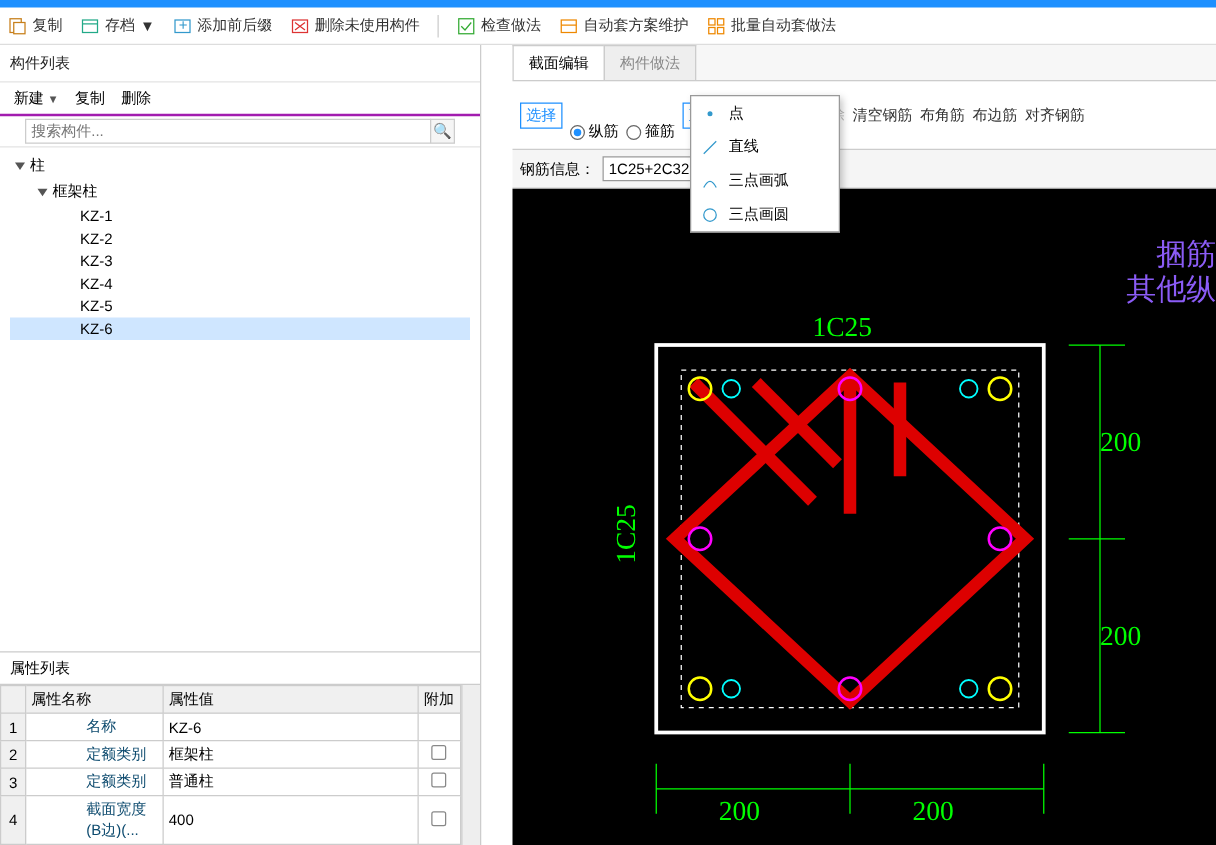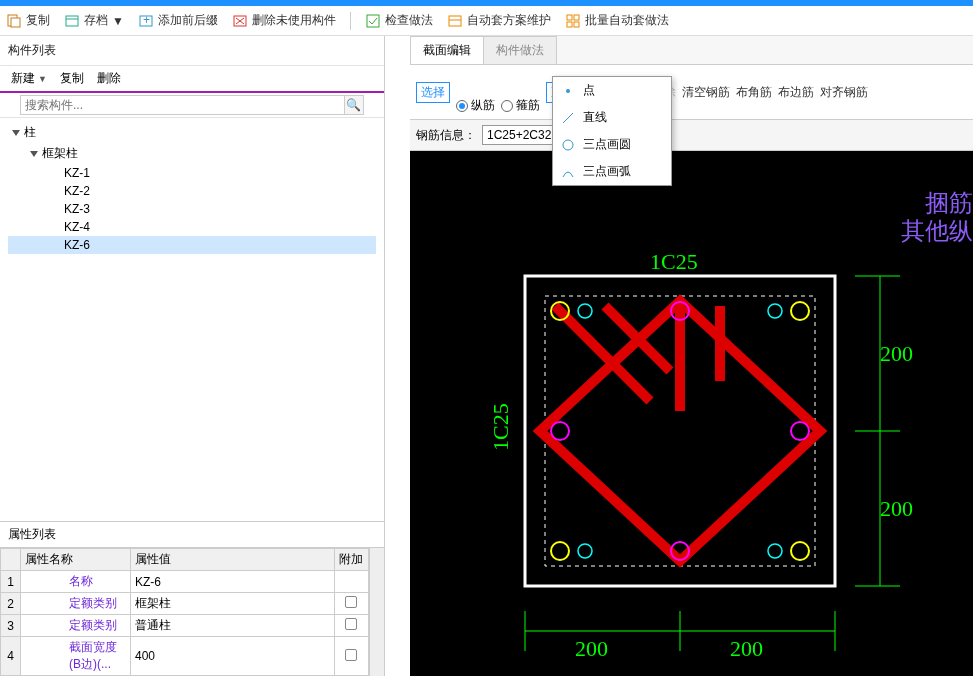--- a/index.html
+++ b/index.html
@@ -33,21 +33,21 @@
 .tree .tri { display:inline-block; width:0; height:0; border-left:4px solid transparent; border-right:4px solid transparent; border-top:6px solid #555; margin-right:4px; vertical-align:middle; }
 .tree .selected { background:#cfe6ff; }
 
 
 .prop-panel { border-top:1px solid #ccc; }
 .prop-header { padding:4px 8px; border-bottom:1px solid #ccc; }
 .prop-table { width:100%; border-collapse:collapse; }
 .prop-table th, .prop-table td { border:1px solid #ccc; padding:2px 4px; text-align:left; height:20px; }
 .prop-table th { background:#f0f0f0; font-weight:normal; }
 .prop-table .rownum { background:#f0f0f0; text-align:center; width:20px; }
-.prop-table .name { color:#6d28d9; width:110px;padding-left:48px; }
+.prop-table .name { color:#0c4a6e; width:110px;padding-left:48px; }
 .prop-table .attach { text-align:center; width:34px; }
 .chk { display:inline-block; width:12px; height:12px; border:1px solid #888; border-radius:2px; }
 .scrolly { width:16px; background:#eee; border-left:1px solid #ccc; }
 
 
 .rtabs { display:flex; border-bottom:1px solid #ccc; background:#f7f7f7; }
 .rtab { padding:5px 12px; border:1px solid #ccc; border-bottom:none; background:#fff; margin-right:-1px; cursor:pointer; }
 .rtab.inactive { background:#eee; color:#888; }
 
 .rtoolbar { display:flex; align-items:center; gap:6px; padding:5px 6px; border-bottom:1px solid #ccc; flex-wrap:nowrap; white-space:nowrap; }
@@ -166,20 +166,21 @@
       <input placeholder="搜索构件..." style="">
       <button><span>🔍</span></button>
     </div>
     <div class="tree">
       <div class="node node0"><span class="tri"></span><span>柱</span></div>
       <div class="node node1"><span class="tri"></span><span>框架柱</span></div>
       <div class="node node2"><span>KZ-1</span></div>
       <div class="node node2"><span>KZ-2</span></div>
       <div class="node node2"><span>KZ-3</span></div>
       <div class="node node2"><span>KZ-4</span></div>
+      <div class="node node2"><span>KZ-5</span></div>
       <div class="node node2 selected"><span>KZ-6</span></div>
     </div>
 
     <div class="prop-panel">
       <div class="prop-header">属性列表</div>
       <div style="display:flex">
       <table class="prop-table">
         <tbody>
               <tr>
           <th class="rownum"></th>
@@ -307,23 +308,23 @@
       <span>点</span>
     </div>
   <div class="ditem">
       <span class="dicon"><svg viewBox="0 0 14 14">
           <line x1="2" y1="12" x2="12" y2="2" stroke="#39c"></line>
         </svg></span>
       <span>直线</span>
     </div>
   <div class="ditem">
       <span class="dicon"><svg viewBox="0 0 14 14">
-          <circle cx="7" cy="7" r="5" fill="none" stroke="#39c"></circle>
-        </svg></span>
-      <span>三点画圆</span>
+          <path d="M2 12 Q7 2 12 12" fill="none" stroke="#39c"></path>
+        </svg></span>
+      <span>三点画弧</span>
     </div>
   <div class="ditem">
       <span class="dicon"><svg viewBox="0 0 14 14">
-          <path d="M2 12 Q7 2 12 12" fill="none" stroke="#39c"></path>
-        </svg></span>
-      <span>三点画弧</span>
+          <circle cx="7" cy="7" r="5" fill="none" stroke="#39c"></circle>
+        </svg></span>
+      <span>三点画圆</span>
     </div>
 </div>
 
 </body></html>

